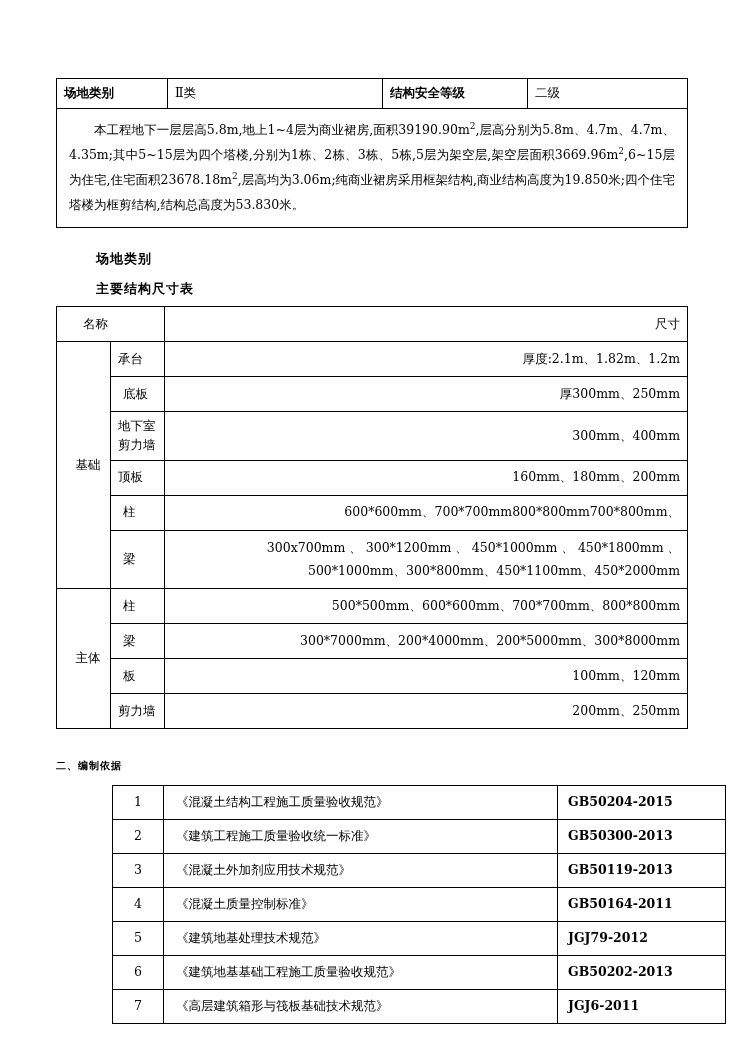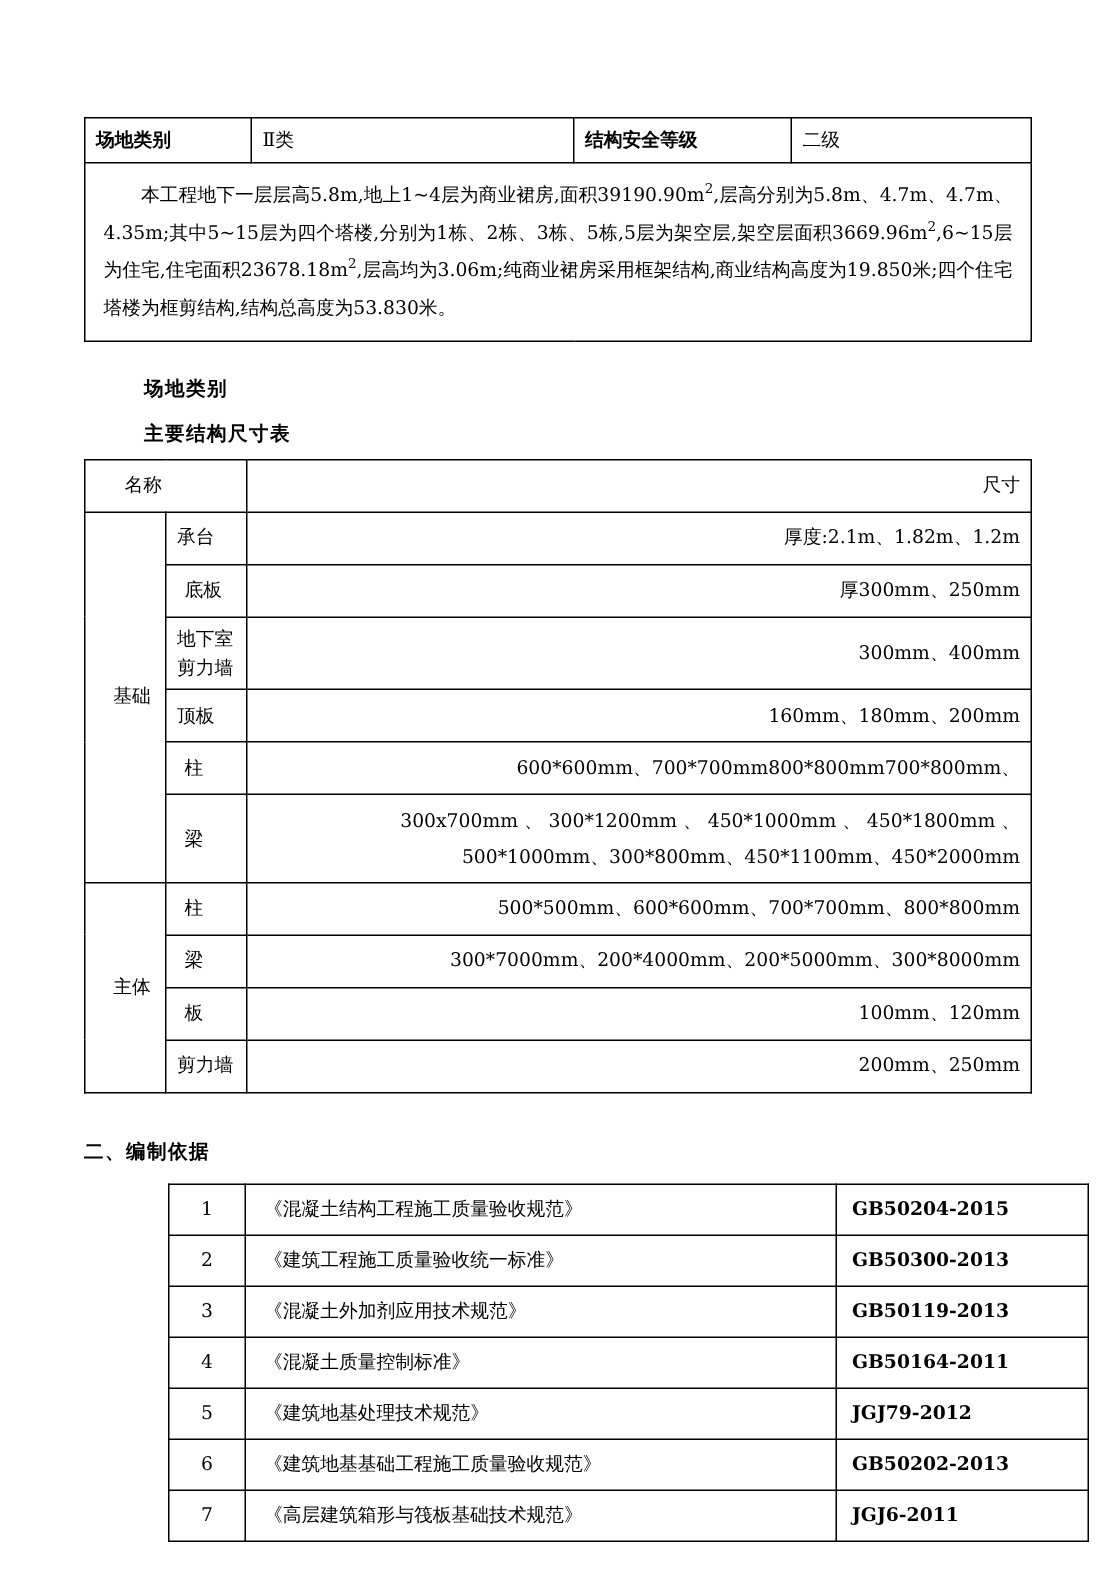--- a/index.html
+++ b/index.html
@@ -84,21 +84,21 @@
   .t-sizes .name-hdr { padding-left: 26px; }
   .t-sizes .grp { text-align: center; padding-left: 16px; }
   .t-sizes .itm { }
   .t-sizes .itm-ind { padding-left: 12px; }
   .t-sizes .val { padding-left: 10px; }
   .t-sizes .val-multi { line-height: 1.9; }
 
   
   .sec-head {
     font-weight: bold;
-    font-size: 13px;
+    font-size: 10px;
     margin: 30px 0 12px 0;
     letter-spacing: 1px;
     font-family: Liberation Mono, monospace;
   }
 
   
   .t-std {
     width: 614px;
     margin-left: 56px;
   }

